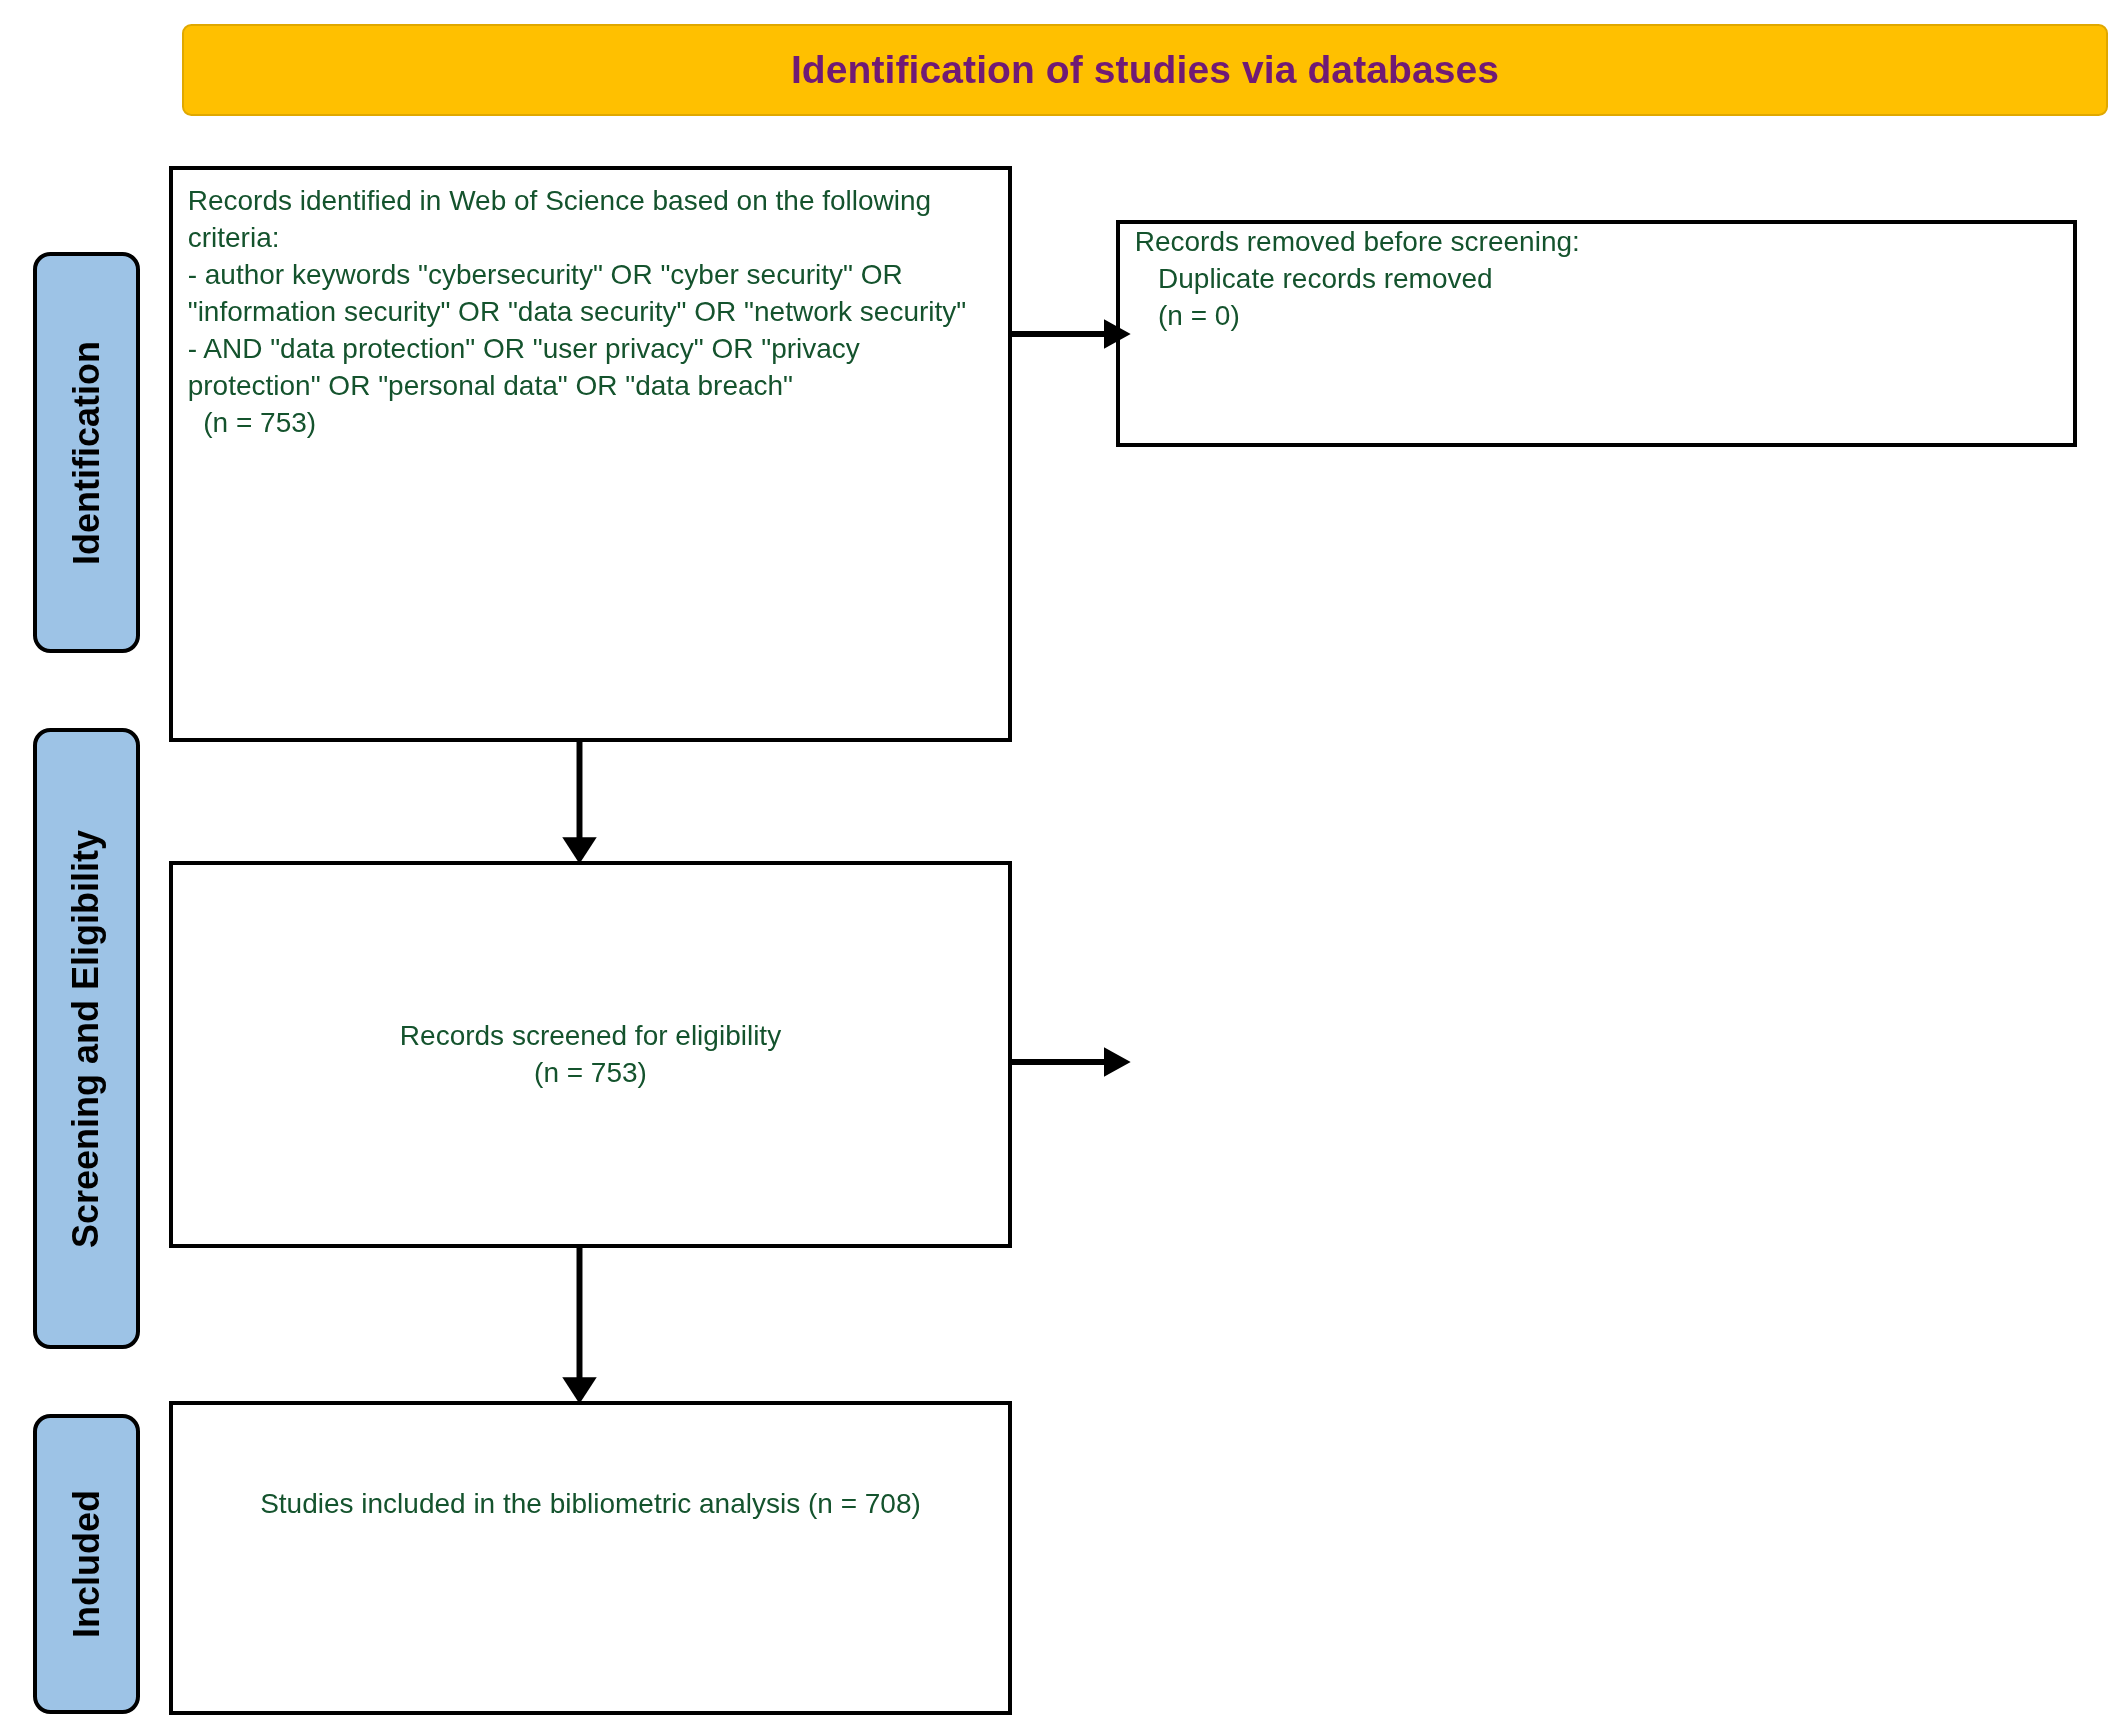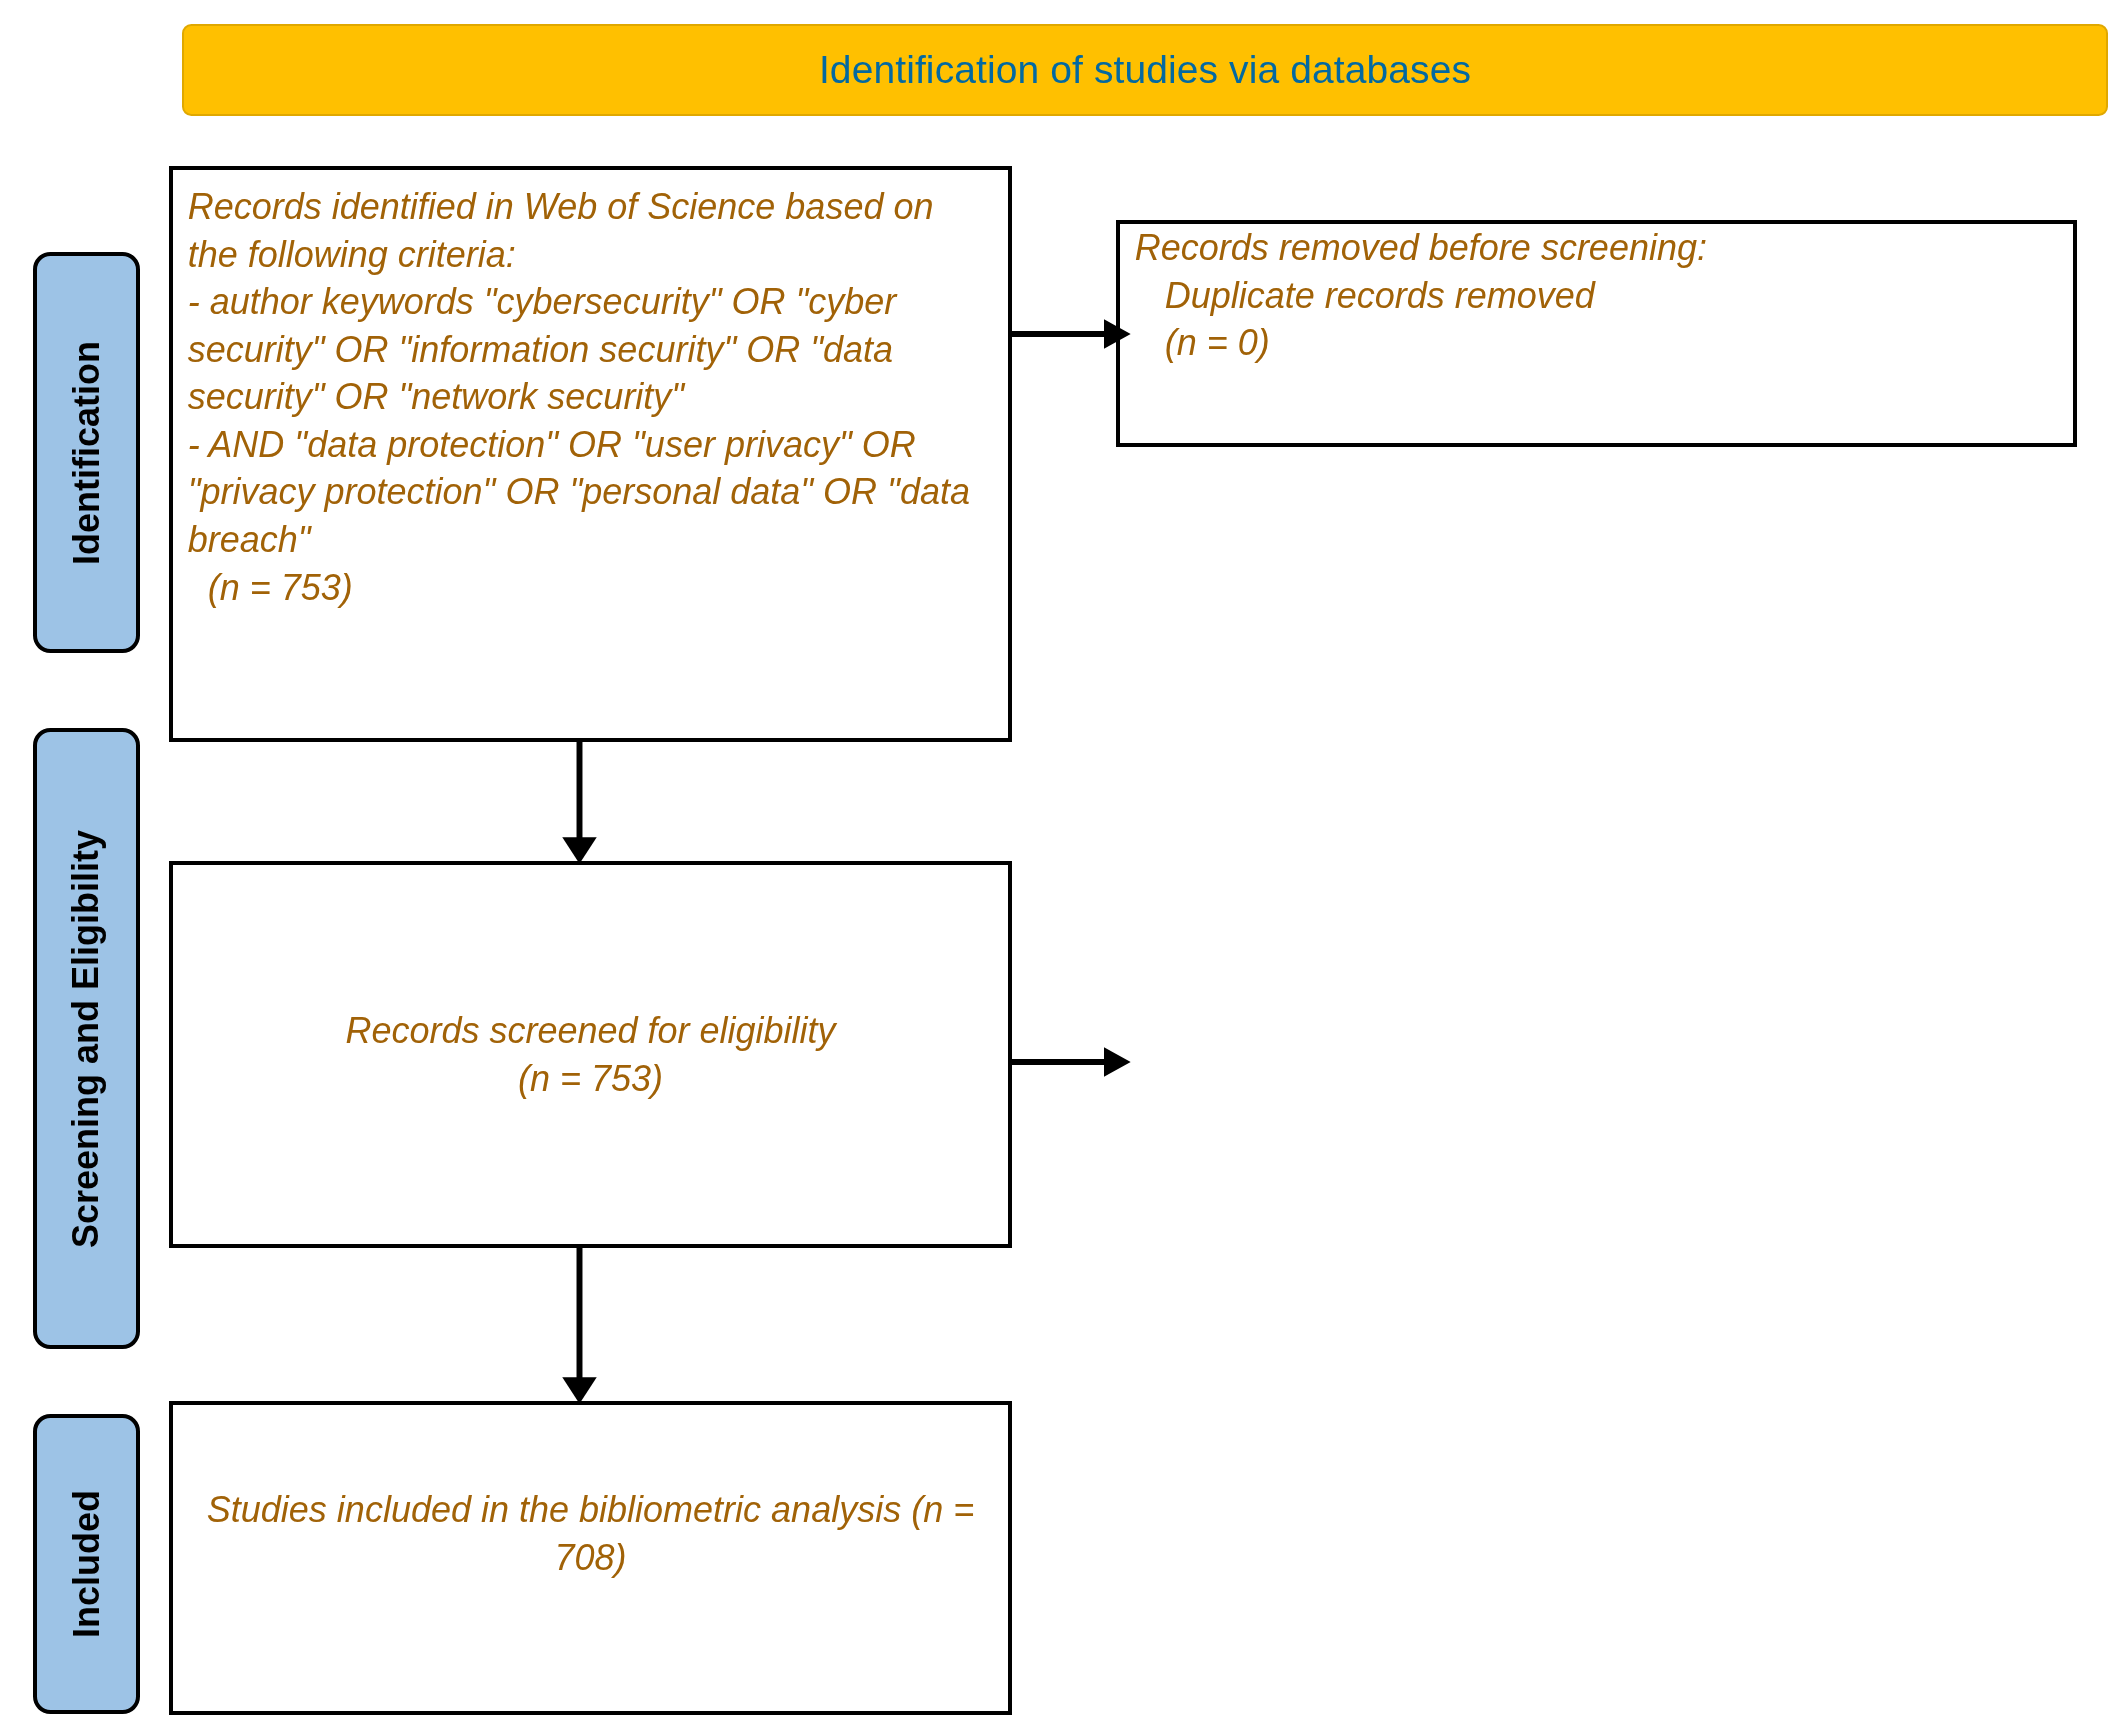--- a/index.html
+++ b/index.html
@@ -24,22 +24,22 @@
     background: #FFC000;
     border: 2.7px solid #E0A800;
     border-radius: 9.3px;
     box-sizing: border-box;
     display: flex;
     align-items: center;
     justify-content: center;
   }
   .phase-banner-label {
     font-size: 39px;
-    font-weight: normal;
-    color: #0369a1;
+    font-weight: bold;
+    color: #701a75;
     letter-spacing: 0.1px;
     text-align: center;
     line-height: 1.1;
   }
 
   
   .stage-tab {
     position: absolute;
     background: #9DC3E6;
     border: 4.7px solid #000000;
@@ -64,26 +64,25 @@
     background: #ffffff;
     border: 4.7px solid #000000;
     box-sizing: border-box;
     display: flex;
     flex-direction: column;
   }
   .flow-box.v-center { justify-content: center; }
   .flow-box.v-top { justify-content: flex-start; }
 
   .box-text {
-    font-size: 36px;
-    color: #a16207;
+    font-size: 28px;
+    color: #14532d;
     line-height: 1.32;
     white-space: pre-wrap;
     padding: 0 14.7px;
-    font-style: italic;
   }
   .box-text.align-left { text-align: left; }
   .box-text.align-center { text-align: center; }
 
   
   .connector { position: absolute; }
   .connector svg { display: block; overflow: visible; }
 </style>
 </head>
 <body>

